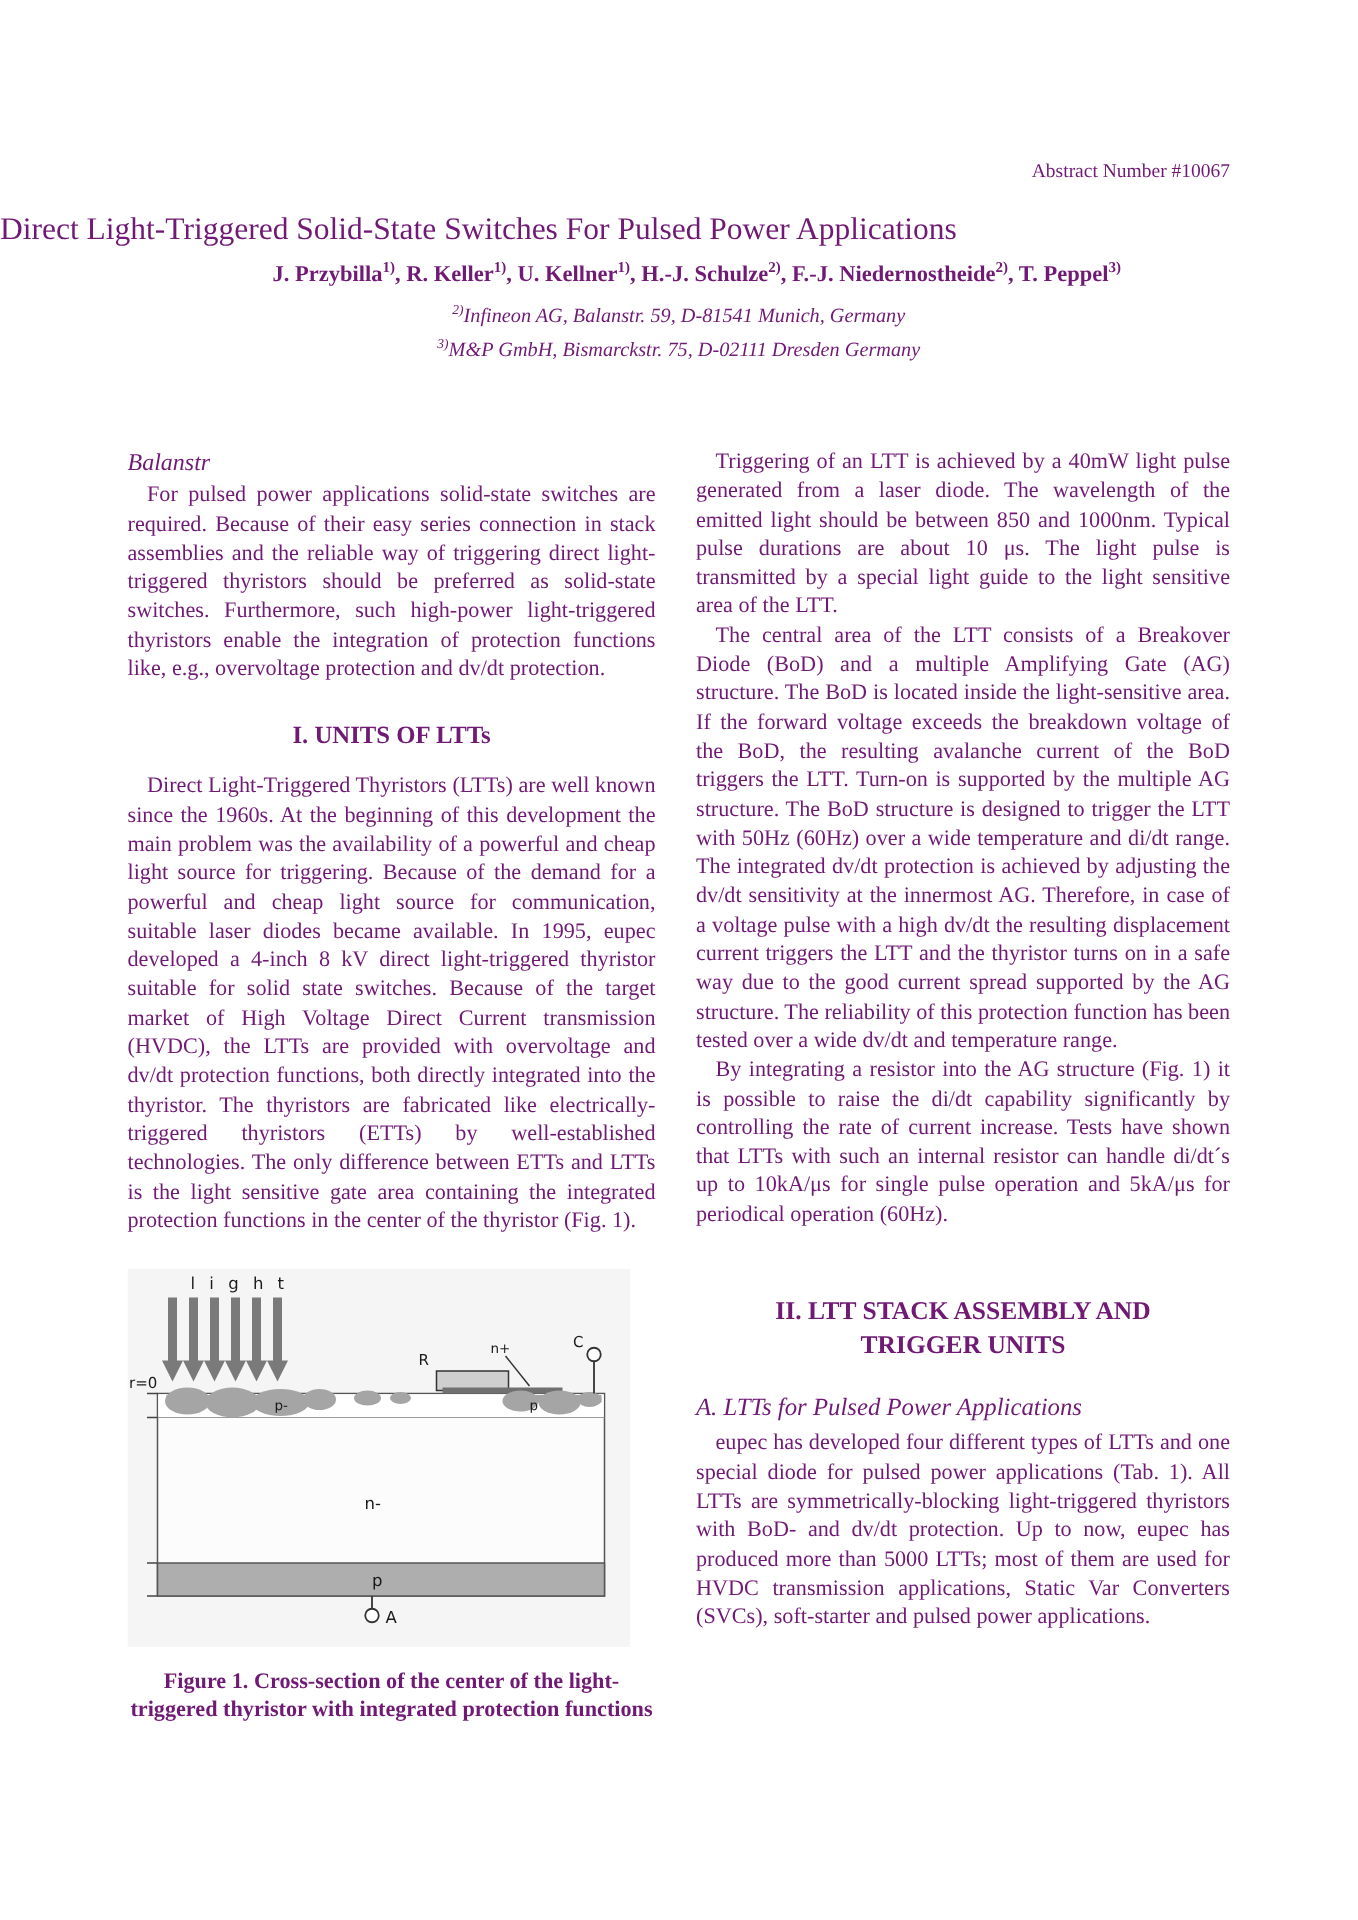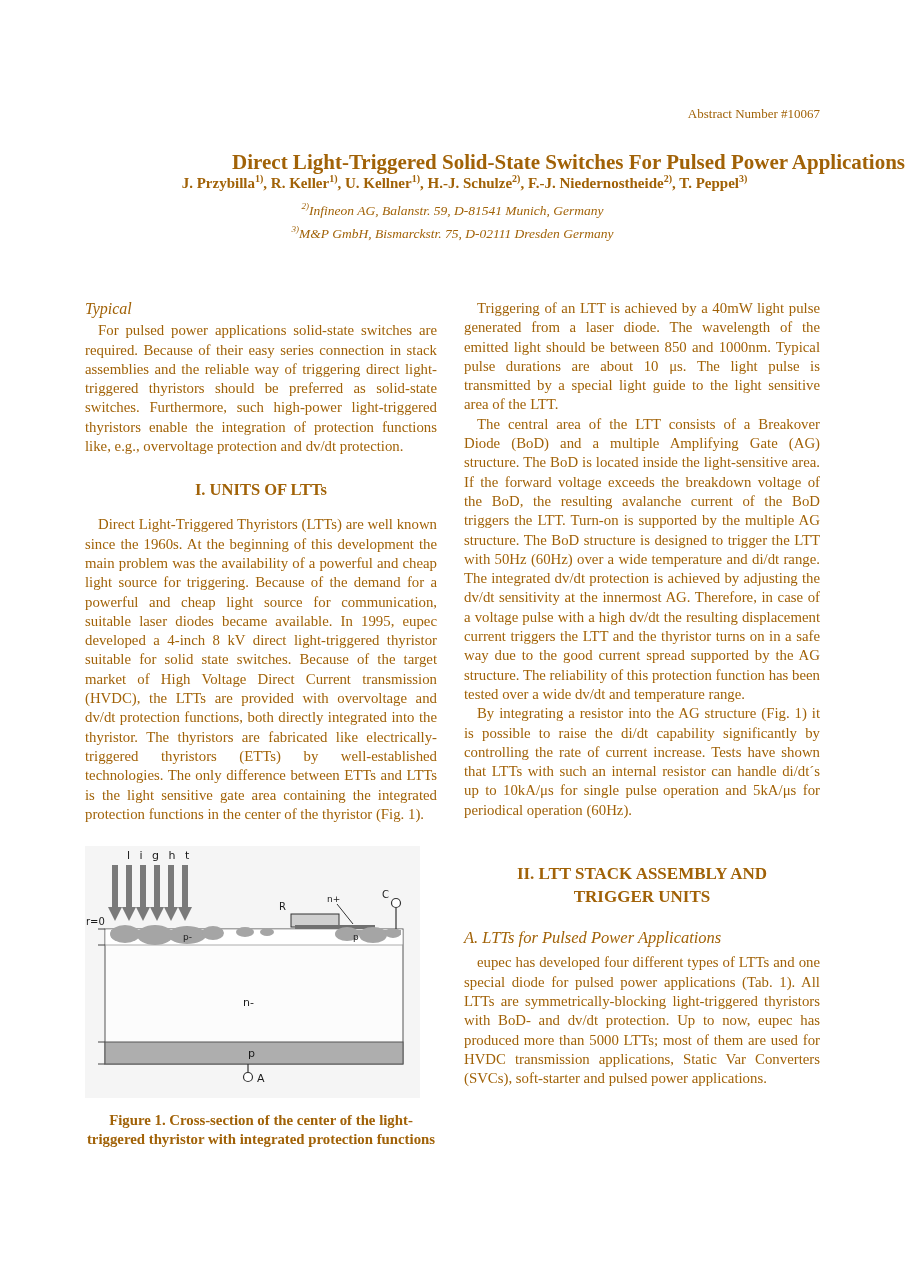--- a/index.html
+++ b/index.html
@@ -1,28 +1,28 @@
 <!DOCTYPE html>
 <html><head>
 <meta charset="utf-8">
 <style>
   html,body { margin:0; padding:0; background:#e8e8e8; }
   .page {
     position:relative; width:905px; height:1280px; margin:0 auto;
-    background:#ffffff; color:#a16207;
+    background:#ffffff; color:#701a75;
     font-family:"Liberation Serif", serif;
     overflow:hidden;
   }
   .abstract-number {
     position:absolute; top:106px; right:85px;
     font-size:13px;
   }
   .title {
-    position:absolute; top:150px; left:0; width:100%;
-    text-align:right; font-weight:bold; font-size:21px;
+    position:absolute; top:140px; left:0; width:100%;
+    text-align:left; font-weight:normal; font-size:21px;
   }
   .authors {
     position:absolute; top:173px; left:12px; width:100%;
     text-align:center; font-weight:bold; font-size:15px;
   }
   .authors sup { font-size:10px; }
   .affiliations {
     position:absolute; top:197px; left:0; width:100%;
     text-align:center; font-style:italic; font-size:13.5px; line-height:19px;
   }
@@ -64,21 +64,21 @@
   <div class="authors">
     <span>J. Przybilla</span><sup>1)</sup><span>, </span><span>R. Keller</span><sup>1)</sup><span>, </span><span>U. Kellner</span><sup>1)</sup><span>, </span><span>H.-J. Schulze</span><sup>2)</sup><span>, </span><span>F.-J. Niedernostheide</span><sup>2)</sup><span>, </span><span>T. Peppel</span><sup>3)</sup>
   </div>
 
   <div class="affiliations">
     <div><sup>2)</sup><span>Infineon AG, Balanstr. 59, D-81541 Munich, Germany</span></div>
     <div><sup>3)</sup><span>M&amp;P GmbH, Bismarckstr. 75, D-02111 Dresden Germany</span></div>
   </div>
 
   <div class="column col-left">
-    <div class="abstract-heading">Typical</div>
+    <div class="abstract-heading">Balanstr</div>
     <p>For pulsed power applications solid-state switches are required. Because of their easy series connection in stack assemblies and the reliable way of triggering direct light-triggered thyristors should be preferred as solid-state switches. Furthermore, such high-power light-triggered thyristors enable the integration of protection functions like, e.g., overvoltage protection and dv/dt protection.</p>
 
     <div class="section-heading">I.  UNITS OF LTTs</div>
     <p>Direct Light-Triggered Thyristors (LTTs) are well known since the 1960s. At the beginning of this development the main problem was the availability of a powerful and cheap light source for triggering. Because of the demand for a powerful and cheap light source for communication, suitable laser diodes became available. In 1995, eupec developed a 4-inch 8 kV direct light-triggered thyristor suitable for solid state switches. Because of the target market of High Voltage Direct Current transmission (HVDC), the LTTs are provided with overvoltage and dv/dt protection functions, both directly integrated into the thyristor. The thyristors are fabricated like electrically-triggered thyristors (ETTs) by well-established technologies. The only difference between ETTs and LTTs is the light sensitive gate area containing the integrated protection functions in the center of the thyristor (Fig. 1).</p>
 
     <figure>
       <svg width="335" height="252" viewBox="0 0 335 252">
 
         <rect x="0" y="0" width="335" height="252" fill="#f5f5f5"></rect>
 

